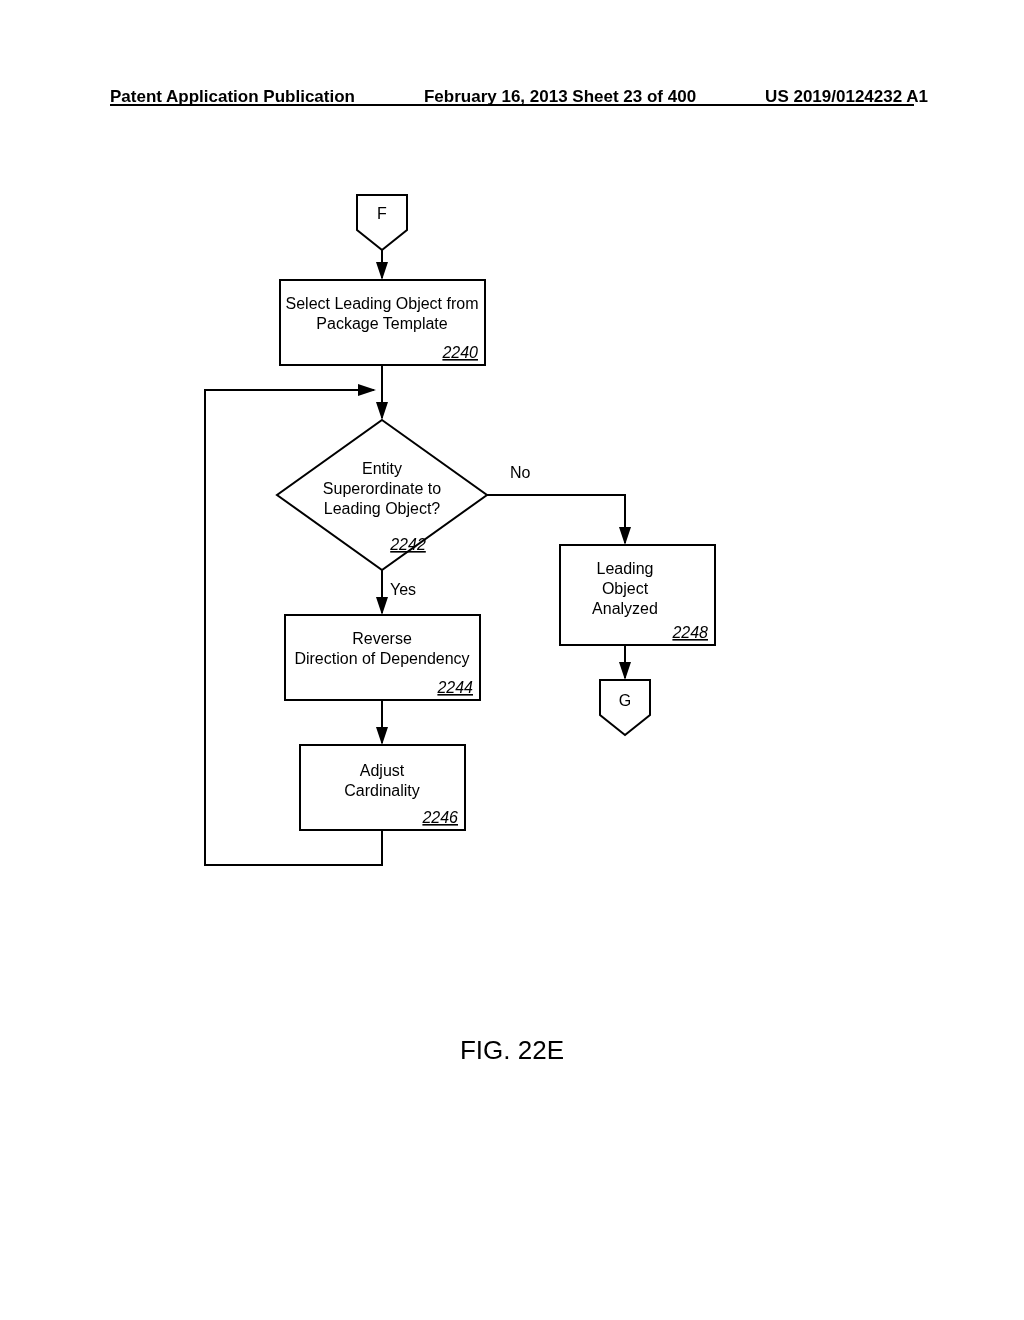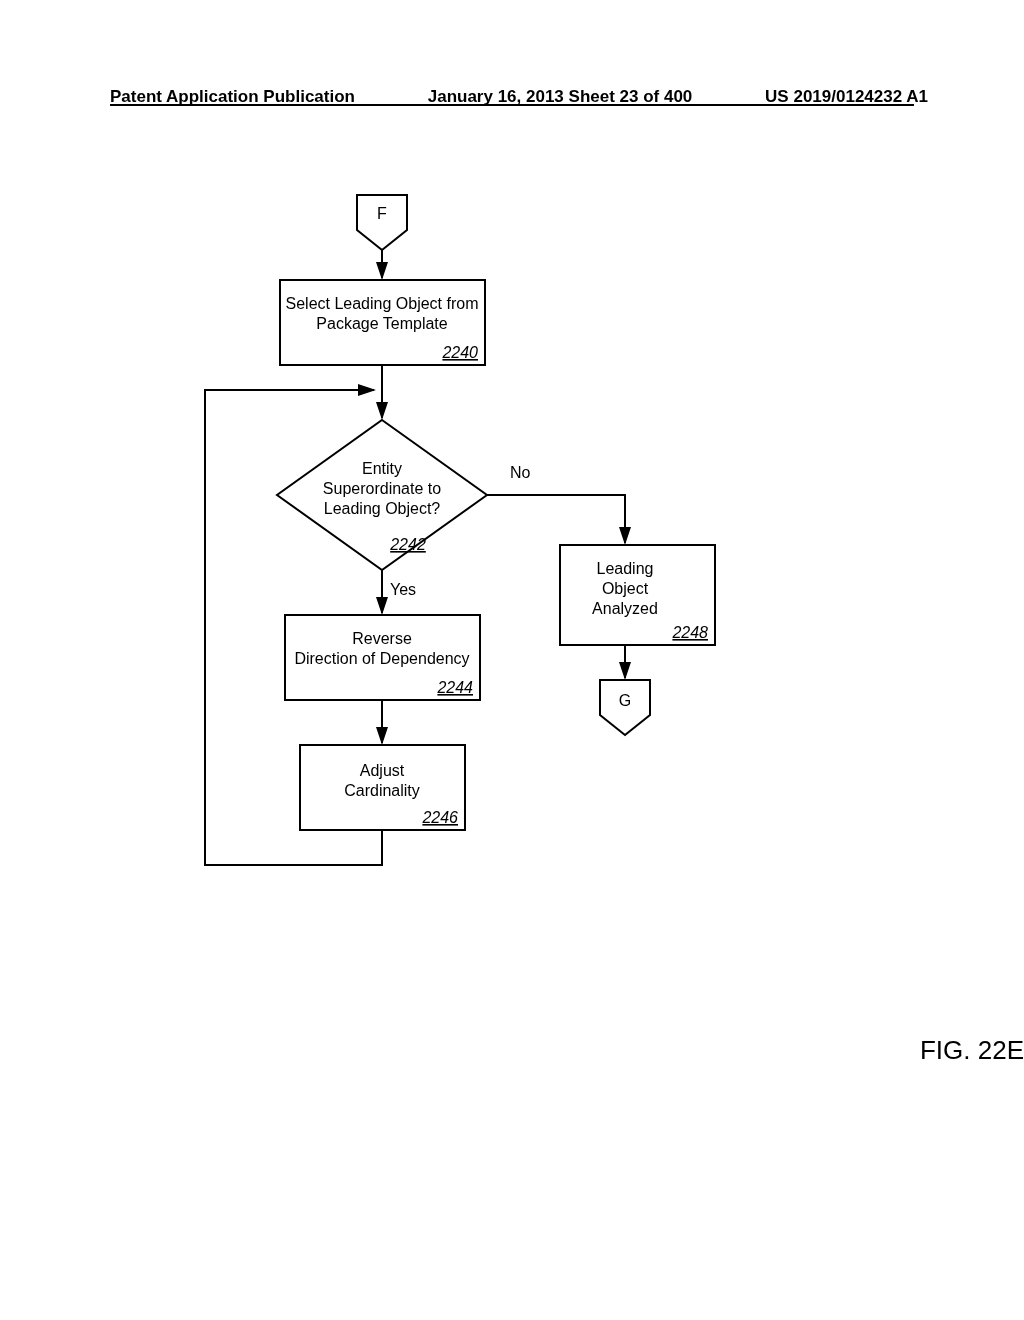--- a/index.html
+++ b/index.html
@@ -58,32 +58,32 @@
     text-anchor: end;
   }
   .edge {
     font-family: Arial, Helvetica, sans-serif;
     font-size: 16px;
   }
   .figlabel {
     position: absolute;
     top: 1035px;
     width: 1024px;
-    text-align: right;
+    text-align: center;
     font-size: 26px;
   }
 </style>
 </head>
 <body>
 
 <div class="page">
 
   <div class="header">
     <span>Patent Application Publication</span>
-    <span>January 16, 2013  Sheet 23 of 400</span>
+    <span>February 16, 2013  Sheet 23 of 400</span>
     <span>US 2019/0124232 A1</span>
   </div>
   <div class="header-rule"></div>
 
   <svg width="1024" height="900">
     <defs>
       <marker id="arrow" markerWidth="10" markerHeight="10" refX="8" refY="3" orient="auto" markerUnits="strokeWidth">
         <path d="M0,0 L9,3 L0,6 Z" fill="#000"></path>
       </marker>
     </defs>

